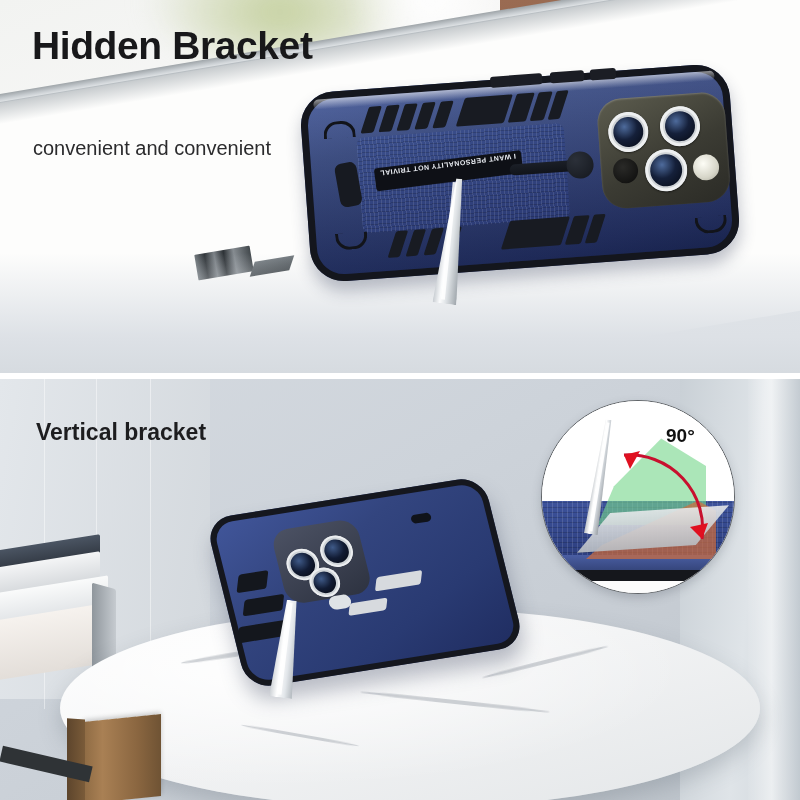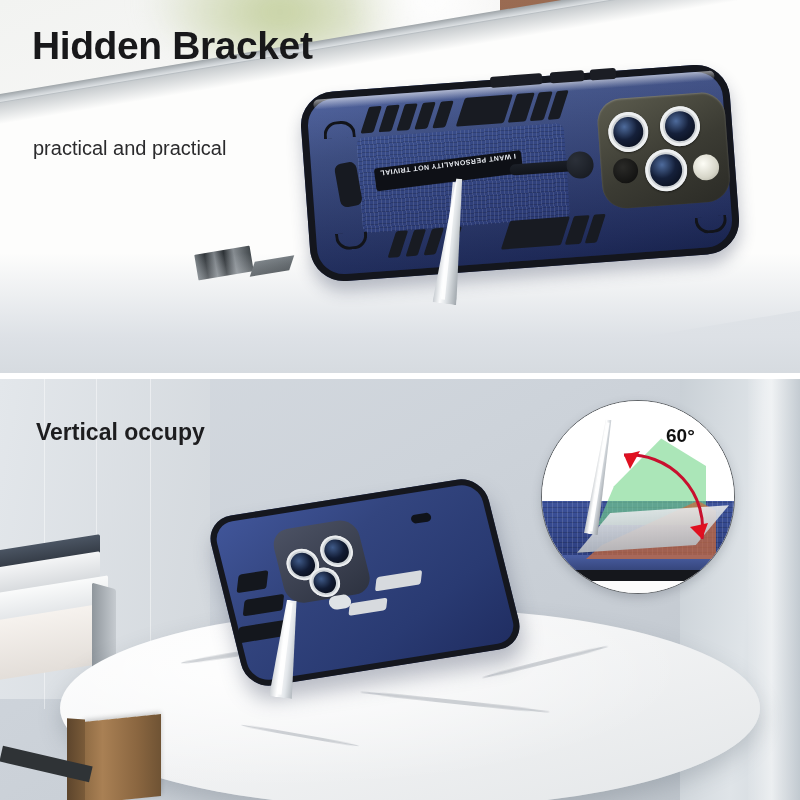--- a/index.html
+++ b/index.html
@@ -246,21 +246,21 @@
       <div class="kick-h">
           <b></b>
           <u></u>
         </div>
     </div>
 
     <div class="headline">
       <div>Hidden Bracket</div>
     </div>
     <div class="subhead">
-      <div>practical and practical</div>
+      <div>convenient and convenient</div>
     </div>
   </div>
 
   <div class="divider"></div>
 
   <div class="panel-bot">
     <div class="wall-l"></div>
     <div class="wall-stripe" style="left:44px;"></div>
     <div class="wall-stripe" style="left:96px;"></div>
     <div class="wall-stripe" style="left:150px;"></div>
@@ -328,18 +328,18 @@
     <div class="ins-flat"></div>
     <div class="ins-stand">
         <b></b>
         <u></u>
       </div>
     <svg class="arc" viewBox="0 0 150 150">
       <path d="M26 38 A 74 74 0 0 1 104 122" fill="none" stroke="#c8102e" stroke-width="3"></path>
       <polygon points="26,38 42,34 32,52" fill="#e01020"></polygon>
       <polygon points="104,122 92,110 110,106" fill="#e01020"></polygon>
     </svg>
-    <div class="deg">60°</div>
-  </div>
-
-  <div class="label-v">Vertical occupy</div>
+    <div class="deg">90°</div>
+  </div>
+
+  <div class="label-v">Vertical bracket</div>
 
 </div>
 
 </body></html>

